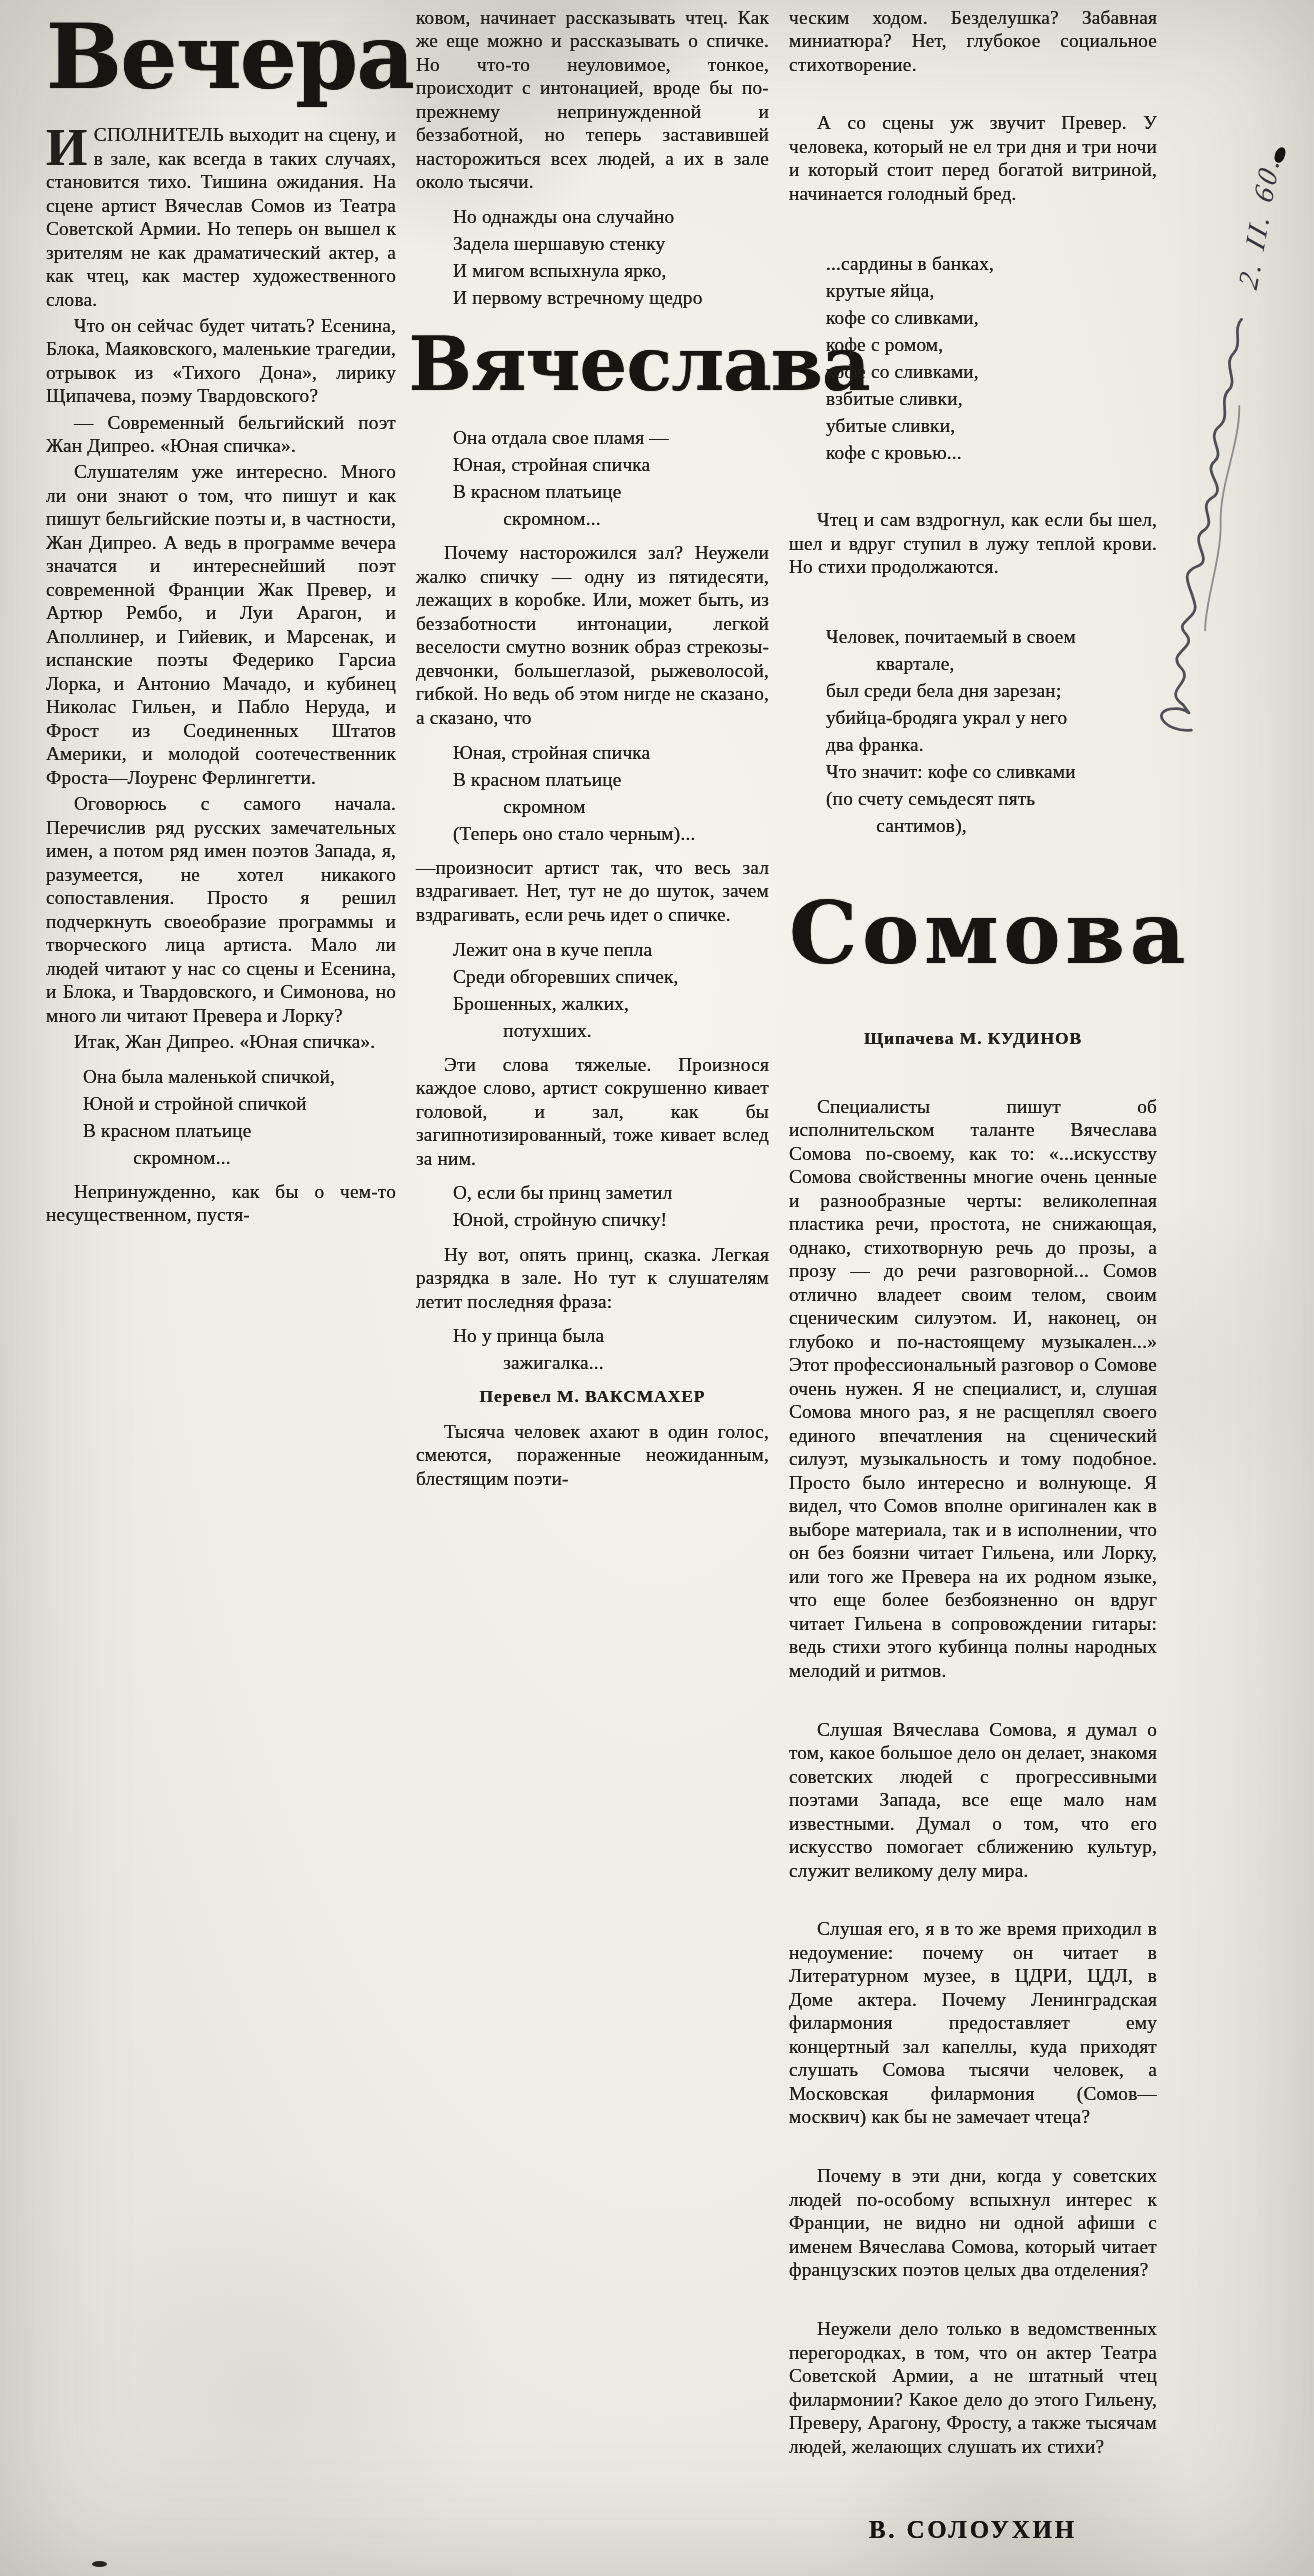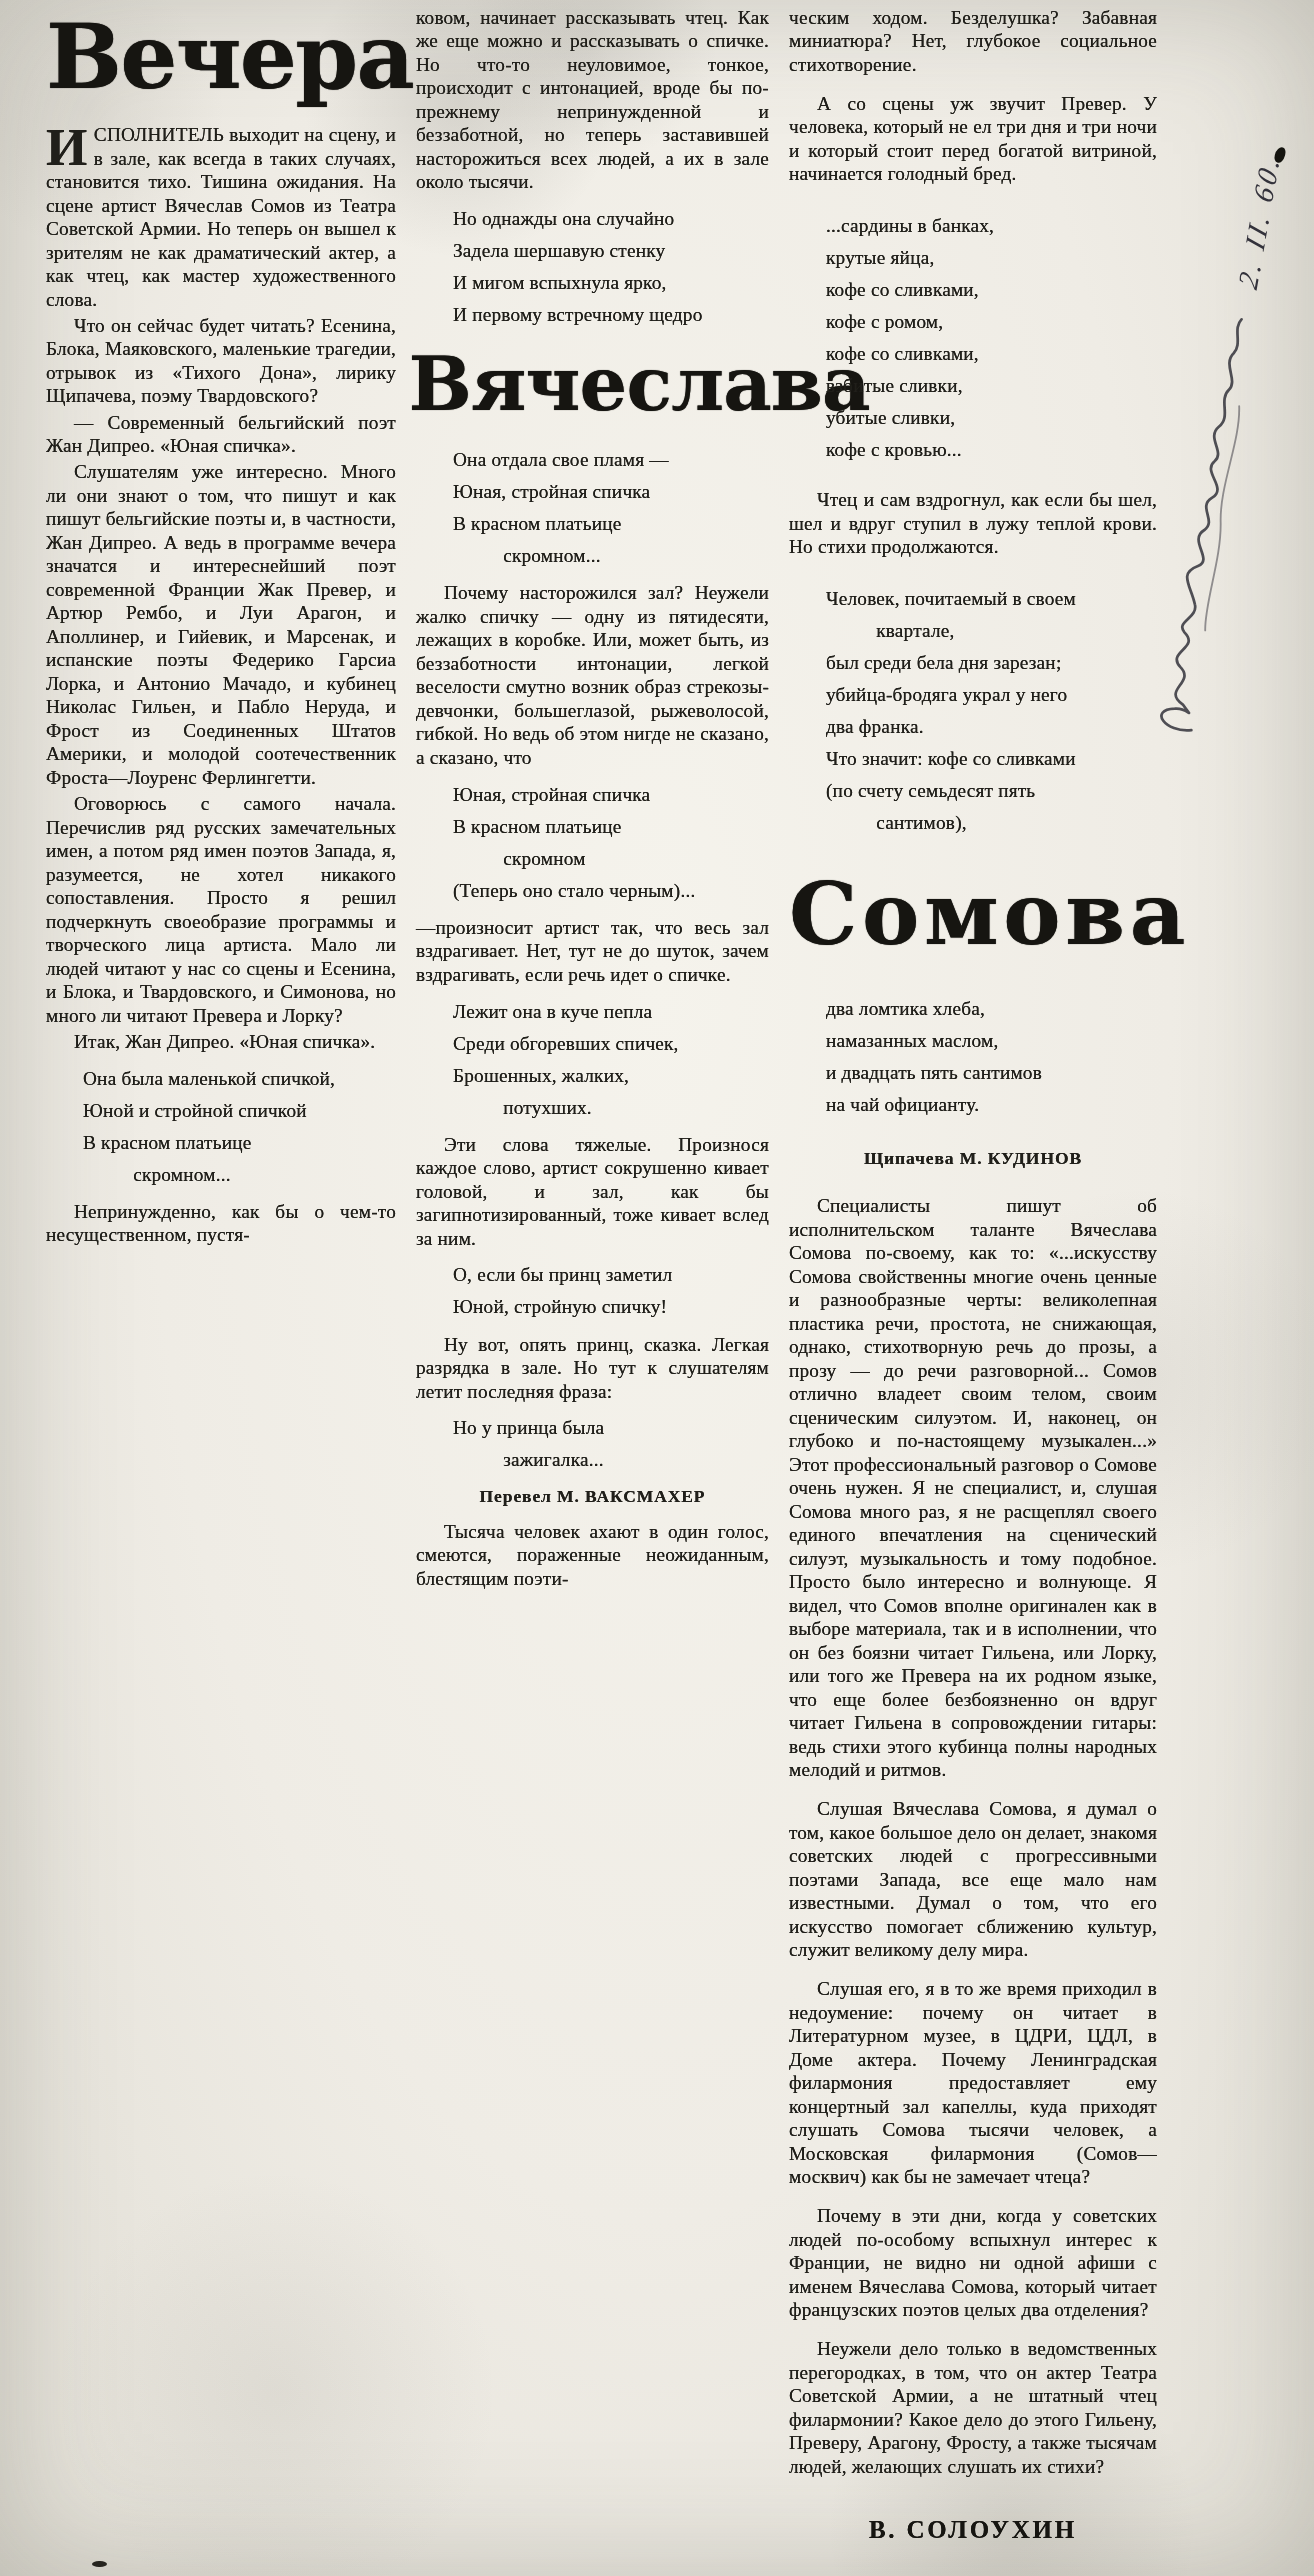--- a/index.html
+++ b/index.html
@@ -40,21 +40,21 @@
   h1.headline{font-size:90px;line-height:1;letter-spacing:-1.8px;margin:0 0 22px 0;}
   h2.headline{font-size:75px;line-height:1;letter-spacing:-0.9px;margin:16.6px 0 22px -7.4px;white-space:nowrap;}
   h2.somova{font-size:86px;letter-spacing:4.6px;margin:9.2px 0 14.7px 0;white-space:nowrap;}
   p.para{margin:0 0 2.8px 0;text-align:justify;text-indent:28px;}
   p.cont,p.first{text-indent:0;}
   .dropcap{
     float:left;font-size:53px;line-height:42px;font-weight:700;
     padding:2.8px 6.4px 0 0;
   }
   .poem{
-    margin:9.2px 0 9.2px 37px;white-space:pre-wrap;line-height:32px;
+    margin:9.2px 0 9.2px 37px;white-space:pre-wrap;line-height:27px;
   }
   .attrib{
     text-align:center;font-weight:700;font-size:17.5px;letter-spacing:0.9px;
     margin:3.7px 0 11px 0;
   }
   .byline{
     text-align:center;font-weight:700;font-size:25px;letter-spacing:2.8px;
     margin-top:24px;color:#161511;
   }
   .annotation{
@@ -144,24 +144,20 @@
     <p class="para">Чтец и сам вздрогнул, как если бы шел, шел и вдруг ступил в лужу теплой крови. Но стихи продолжаются.</p>
     <div class="poem">Человек, почитаемый в своем
           квартале,
 был среди бела дня зарезан;
 убийца-бродяга украл у него
 два франка.
 Что значит: кофе со сливками
 (по счету семьдесят пять
           сантимов),</div>
     <h2 class="headline somova">Сомова</h2>
-    <div class="poem">два ломтика хлеба,
-намазанных маслом,
-и двадцать пять сантимов
-на чай официанту.</div>
     <div class="attrib">Щипачева М. КУДИНОВ</div>
     <p class="para">Специалисты пишут об исполнительском таланте Вячеслава Сомова по-своему, как то: «...искусству Сомова свойственны многие очень ценные и разнообразные черты: великолепная пластика речи, простота, не снижающая, однако, стихотворную речь до прозы, а прозу — до речи разговорной... Сомов отлично владеет своим телом, своим сценическим силуэтом. И, наконец, он глубоко и по-настоящему музыкален...» Этот профессиональный разговор о Сомове очень нужен. Я не специалист, и, слушая Сомова много раз, я не расщеплял своего единого впечатления на сценический силуэт, музыкальность и тому подобное. Просто было интересно и волнующе. Я видел, что Сомов вполне оригинален как в выборе материала, так и в исполнении, что он без боязни читает Гильена, или Лорку, или того же Превера на их родном языке, что еще более безбоязненно он вдруг читает Гильена в сопровождении гитары: ведь стихи этого кубинца полны народных мелодий и ритмов.</p>
     <p class="para">Слушая Вячеслава Сомова, я думал о том, какое большое дело он делает, знакомя советских людей с прогрессивными поэтами Запада, все еще мало нам известными. Думал о том, что его искусство помогает сближению культур, служит великому делу мира.</p>
     <p class="para">Слушая его, я в то же время приходил в недоумение: почему он читает в Литературном музее, в ЦДРИ, ЦДЛ, в Доме актера. Почему Ленинградская филармония предоставляет ему концертный зал капеллы, куда приходят слушать Сомова тысячи человек, а Московская филармония (Сомов—москвич) как бы не замечает чтеца?</p>
     <p class="para">Почему в эти дни, когда у советских людей по-особому вспыхнул интерес к Франции, не видно ни одной афиши с именем Вячеслава Сомова, который читает французских поэтов целых два отделения?</p>
     <p class="para">Неужели дело только в ведомственных перегородках, в том, что он актер Театра Советской Армии, а не штатный чтец филармонии? Какое дело до этого Гильену, Преверу, Арагону, Фросту, а также тысячам людей, желающих слушать их стихи?</p>
     <div class="byline">В. СОЛОУХИН</div>
   </div>
 
   <div class="annotation">

